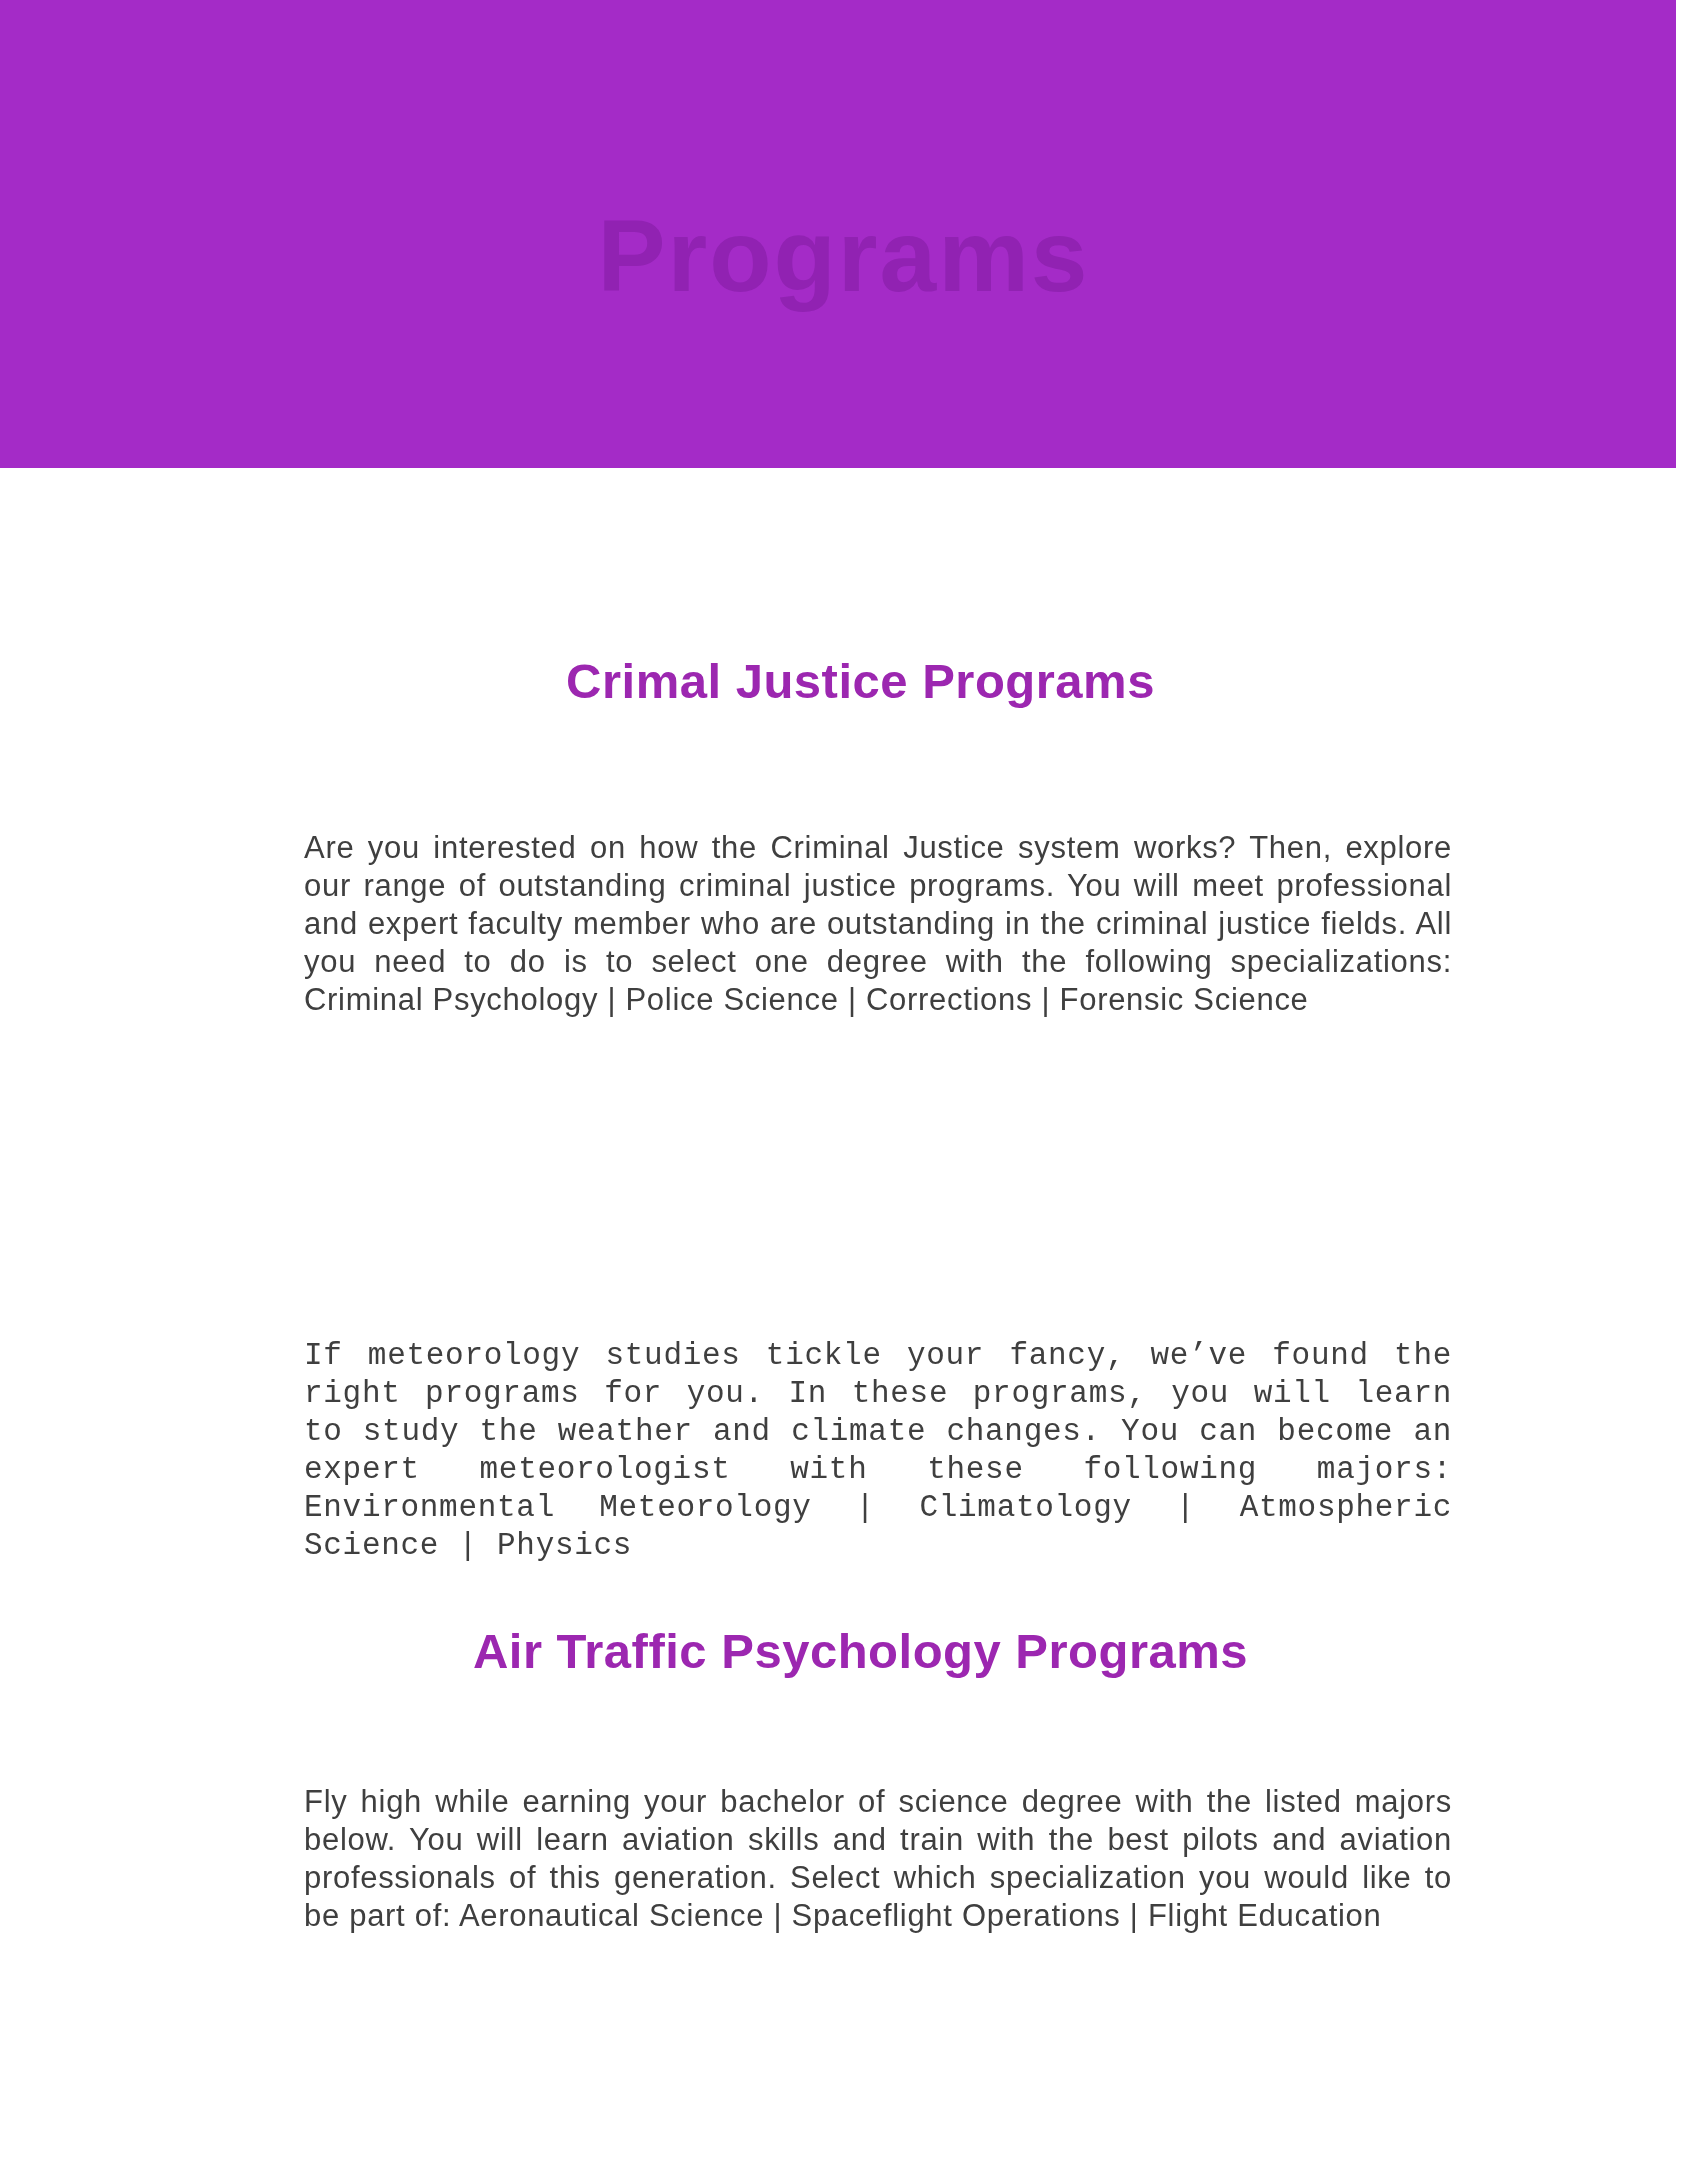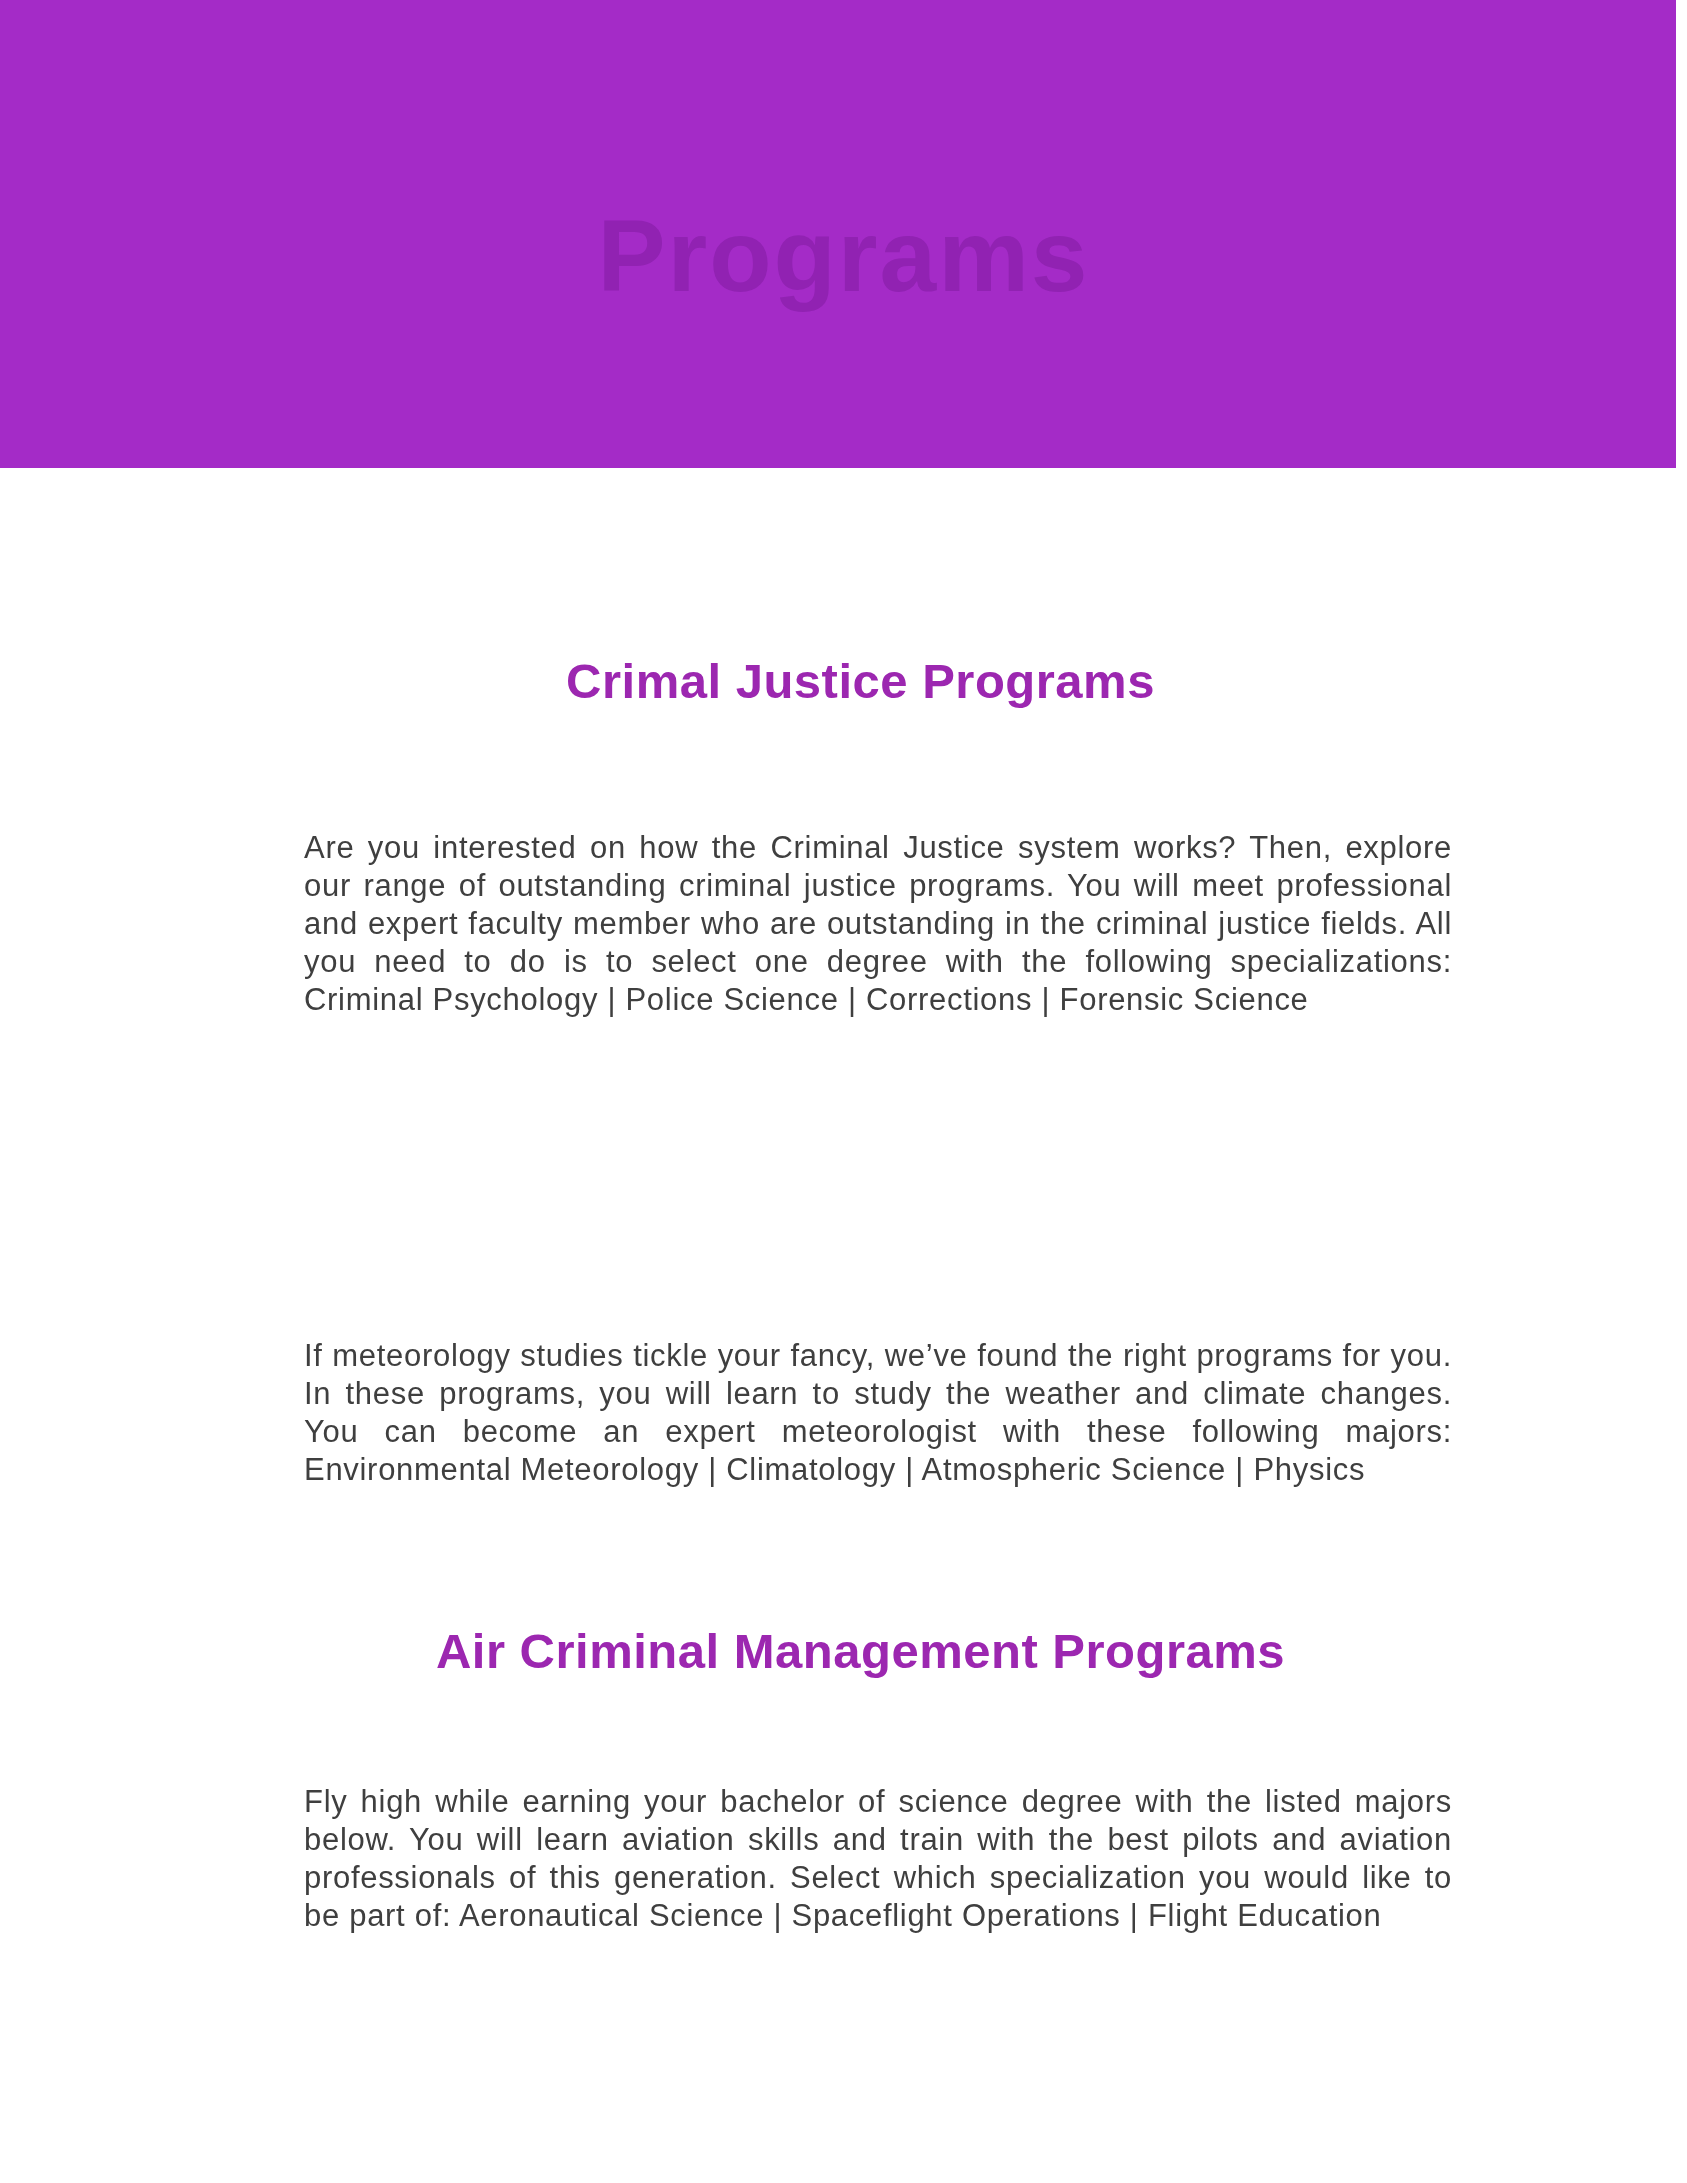--- a/index.html
+++ b/index.html
@@ -50,38 +50,38 @@
     font-size: 31px;
     line-height: 38px;
     color: #3f3f3f;
     text-align: justify;
     letter-spacing: 0.7px;
     margin-top: 47px;
   }
   .heading-1 { top: 653px; }
   .body-1    { top: 782px; }
   .heading-2 { top: 1169px; }
-  .body-2    { top: 1290px; }
+  .body-2    { top: 1290px; font-family: Liberation Mono, monospace; }
   .heading-3 { top: 1623px; }
   .body-3    { top: 1736px; }
 </style>
 </head>
 <body>
 
 <div class="page">
 
   <div class="header-band">
     <div class="header-title">Programs</div>
   </div>
 
   <div class="section-heading heading-1">Crimal Justice Programs</div>
 
   <div class="section-body body-1">Are you interested on how the Criminal Justice system works? Then, explore our range of outstanding criminal justice programs. You will meet professional and expert faculty member who are outstanding in the criminal justice fields. All you need to do is to select one degree with the following specializations: Criminal Psychology | Police Science | Corrections | Forensic Science</div>
 
 
   <div class="section-body body-2">If meteorology studies tickle your fancy, we’ve found the right programs for you. In these programs, you will learn to study the weather and climate changes. You can become an expert meteorologist with these following majors: Environmental Meteorology | Climatology | Atmospheric Science | Physics</div>
 
-  <div class="section-heading heading-3">Air Criminal Management Programs</div>
+  <div class="section-heading heading-3">Air Traffic Psychology Programs</div>
 
   <div class="section-body body-3">Fly high while earning your bachelor of science degree with the listed majors below. You will learn aviation skills and train with the best pilots and aviation professionals of this generation. Select which specialization you would like to be part of: Aeronautical Science | Spaceflight Operations | Flight Education</div>
 
 </div>
 
 
 </body></html>

